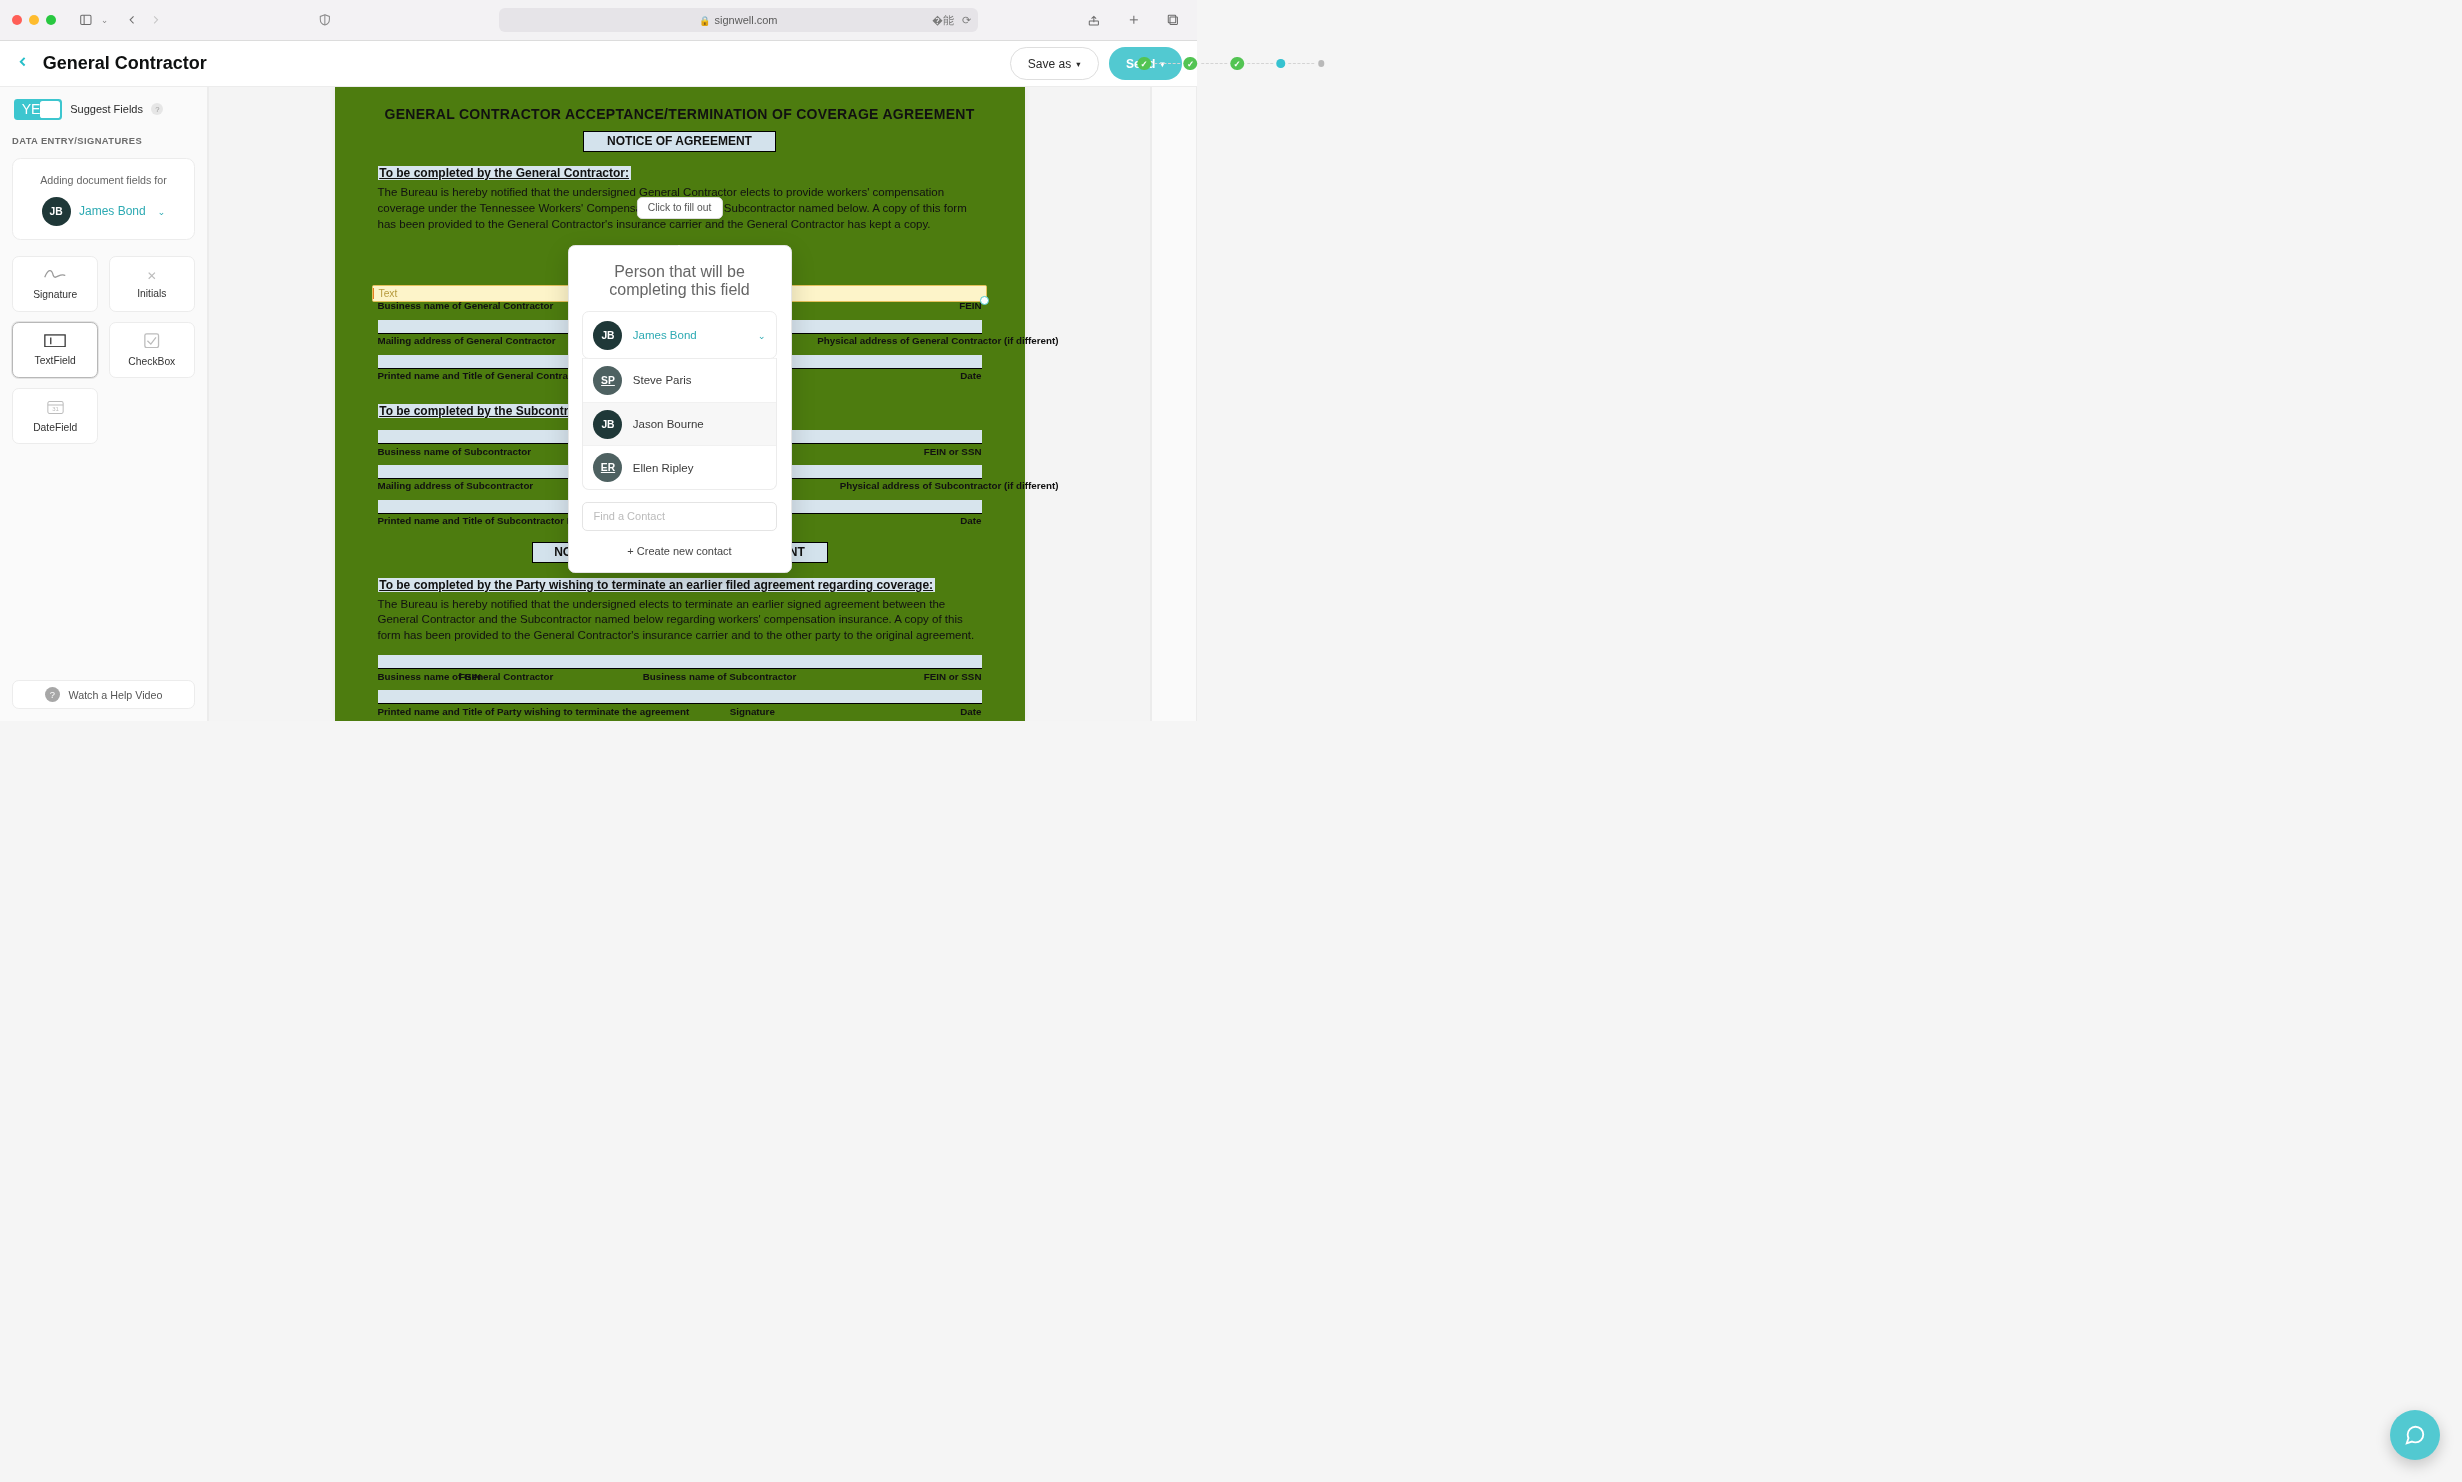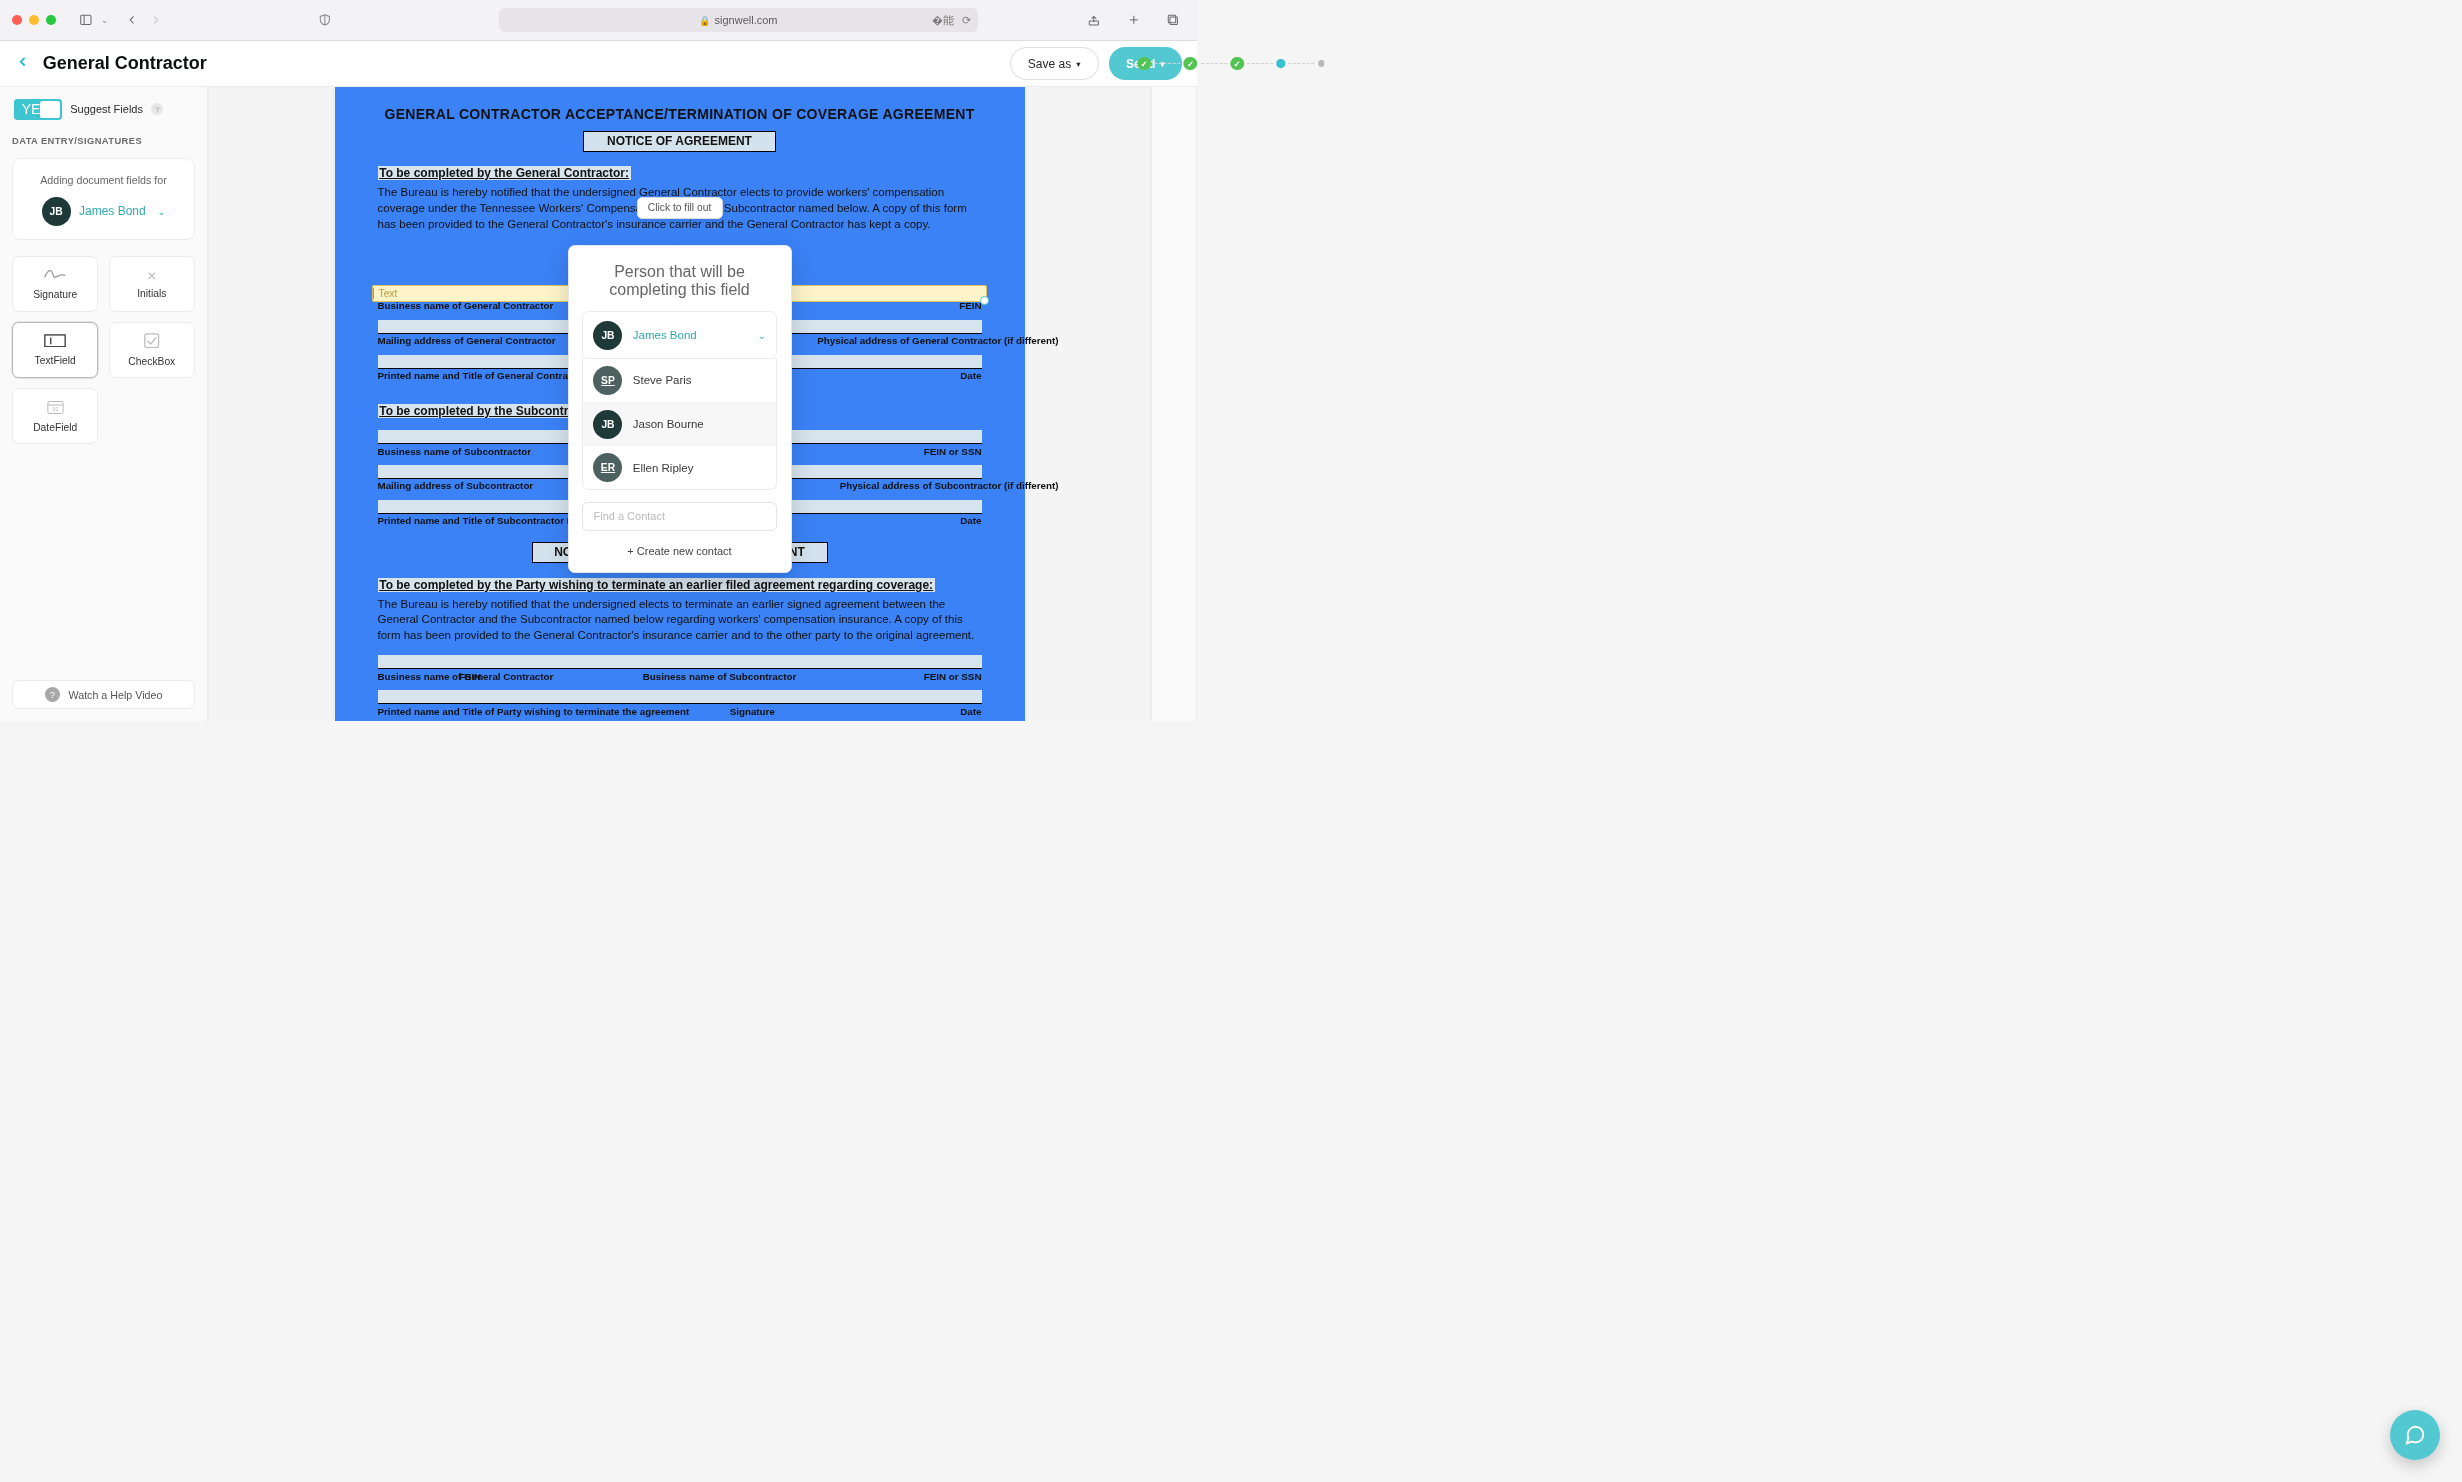--- a/index.html
+++ b/index.html
@@ -61,21 +61,21 @@
 .field-grid { display:grid; grid-template-columns: 1fr 1fr; gap:10.3px; }
 .field-card { height:56px; border:0.9px solid #ececec; border-radius:6.8px; background:#fff; display:flex; flex-direction:column; align-items:center; justify-content:center; gap:5.1px; cursor:pointer;}
 .field-card.active { border-color:#b8b8b8; box-shadow: 0 0 0 0.9px #e3e3e3;}
 .field-icon { color:#9a9a9a; }
 .field-label { font-size:10.3px; color:#333;}
 .left-footer { margin-top:auto; border:0.9px solid #ececec; border-radius:6.8px; height:29px; display:flex; align-items:center; justify-content:center; gap:8.5px; font-size:10.7px; color:#555; background:#fff;}
 .left-footer .qm { width:15.4px;height:15.4px;border-radius:50%;background:#a7a7a7;color:#fff;font-size:9.4px;display:flex;align-items:center;justify-content:center;}
 
 
 .canvas-wrap { flex:1; background:#f4f4f4; overflow:hidden; position:relative; border-right:0.9px solid #ececec; border-left:0.9px solid #ececec; display:flex; justify-content:center;}
-.page { width:690px; background:#3b82f6; box-shadow: 0 0 6.8px rgba(0,0,0,.06); padding: 19px 43px 34px; font-family: "Times New Roman", serif; color:#111; }
+.page { width:690px; background:#4d7c0f; box-shadow: 0 0 6.8px rgba(0,0,0,.06); padding: 19px 43px 34px; font-family: "Times New Roman", serif; color:#111; }
 .doc-h1 { text-align:center; font-size:14px; font-weight:bold; letter-spacing:0.3px;}
 .doc-h1 .hl { background:#cfe0ec; padding:0 1.7px;}
 .notice-box { margin: 8.5px auto 13.7px; border:1.3px solid #000; width:193px; padding:2.6px 0; text-align:center; font-weight:bold; font-size:12px; background:#d3e2ec;}
 .sect-head { font-size:12px; font-weight:bold; text-decoration:underline; background:#d7e4ed; display:inline; padding:0 1.7px;}
 .para { font-size:11.5px; line-height:1.35; margin-top:5.1px;}
 .formline-row { display:flex; margin-top:8.5px; }
 .formline { flex:1;}
 .ul-bar { height:13.7px; background:#d7e4ed; border-bottom:0.9px solid #000;}
 .two-col-labels { display:flex; justify-content:space-between; font-size:9.8px; font-weight:bold; margin-top:1.7px;}
 .txt-field-overlay { position:relative;margin-top:48px; }

